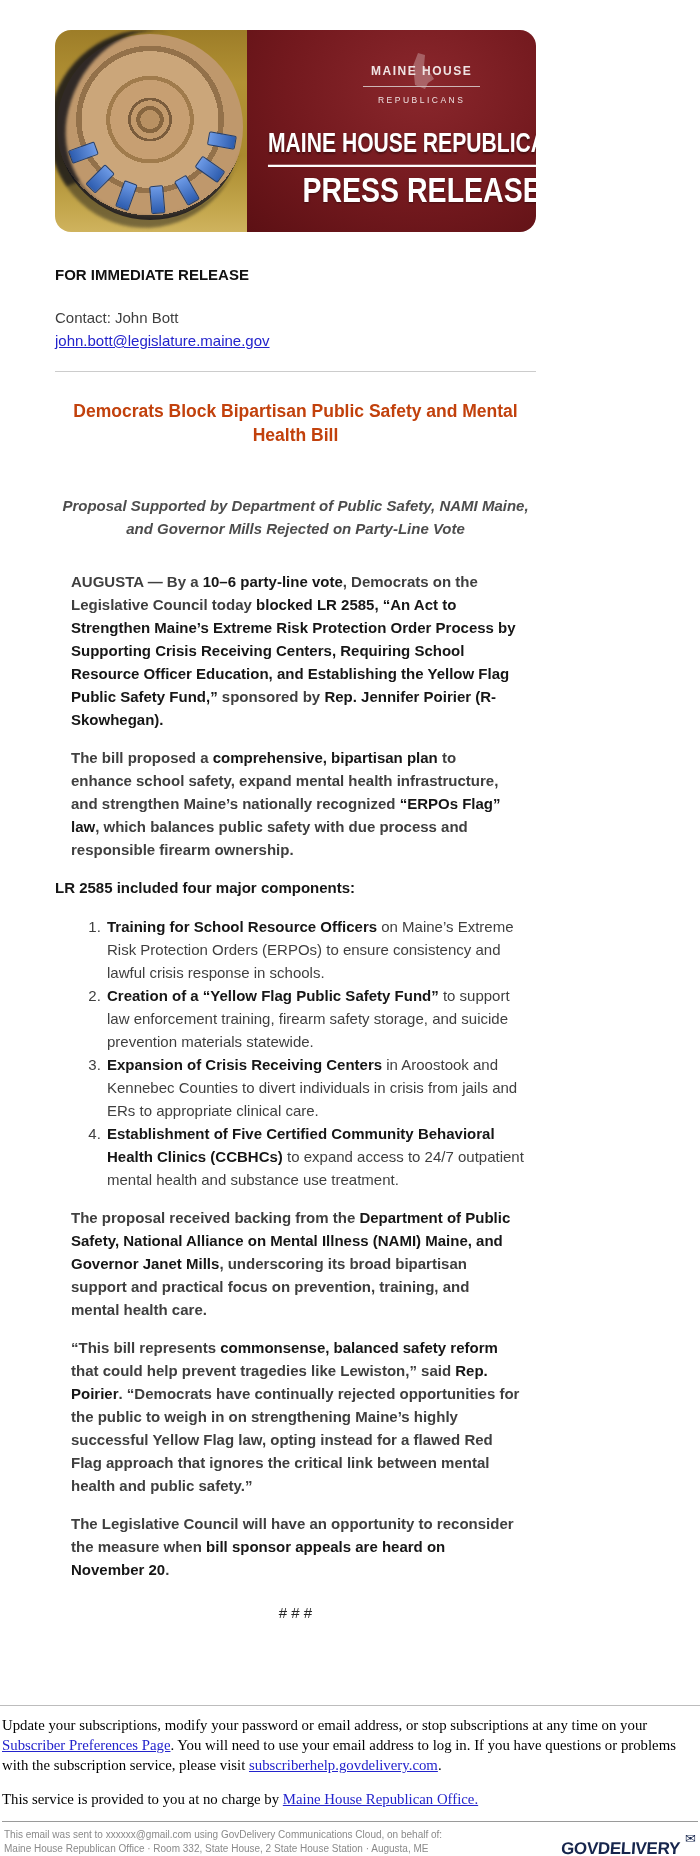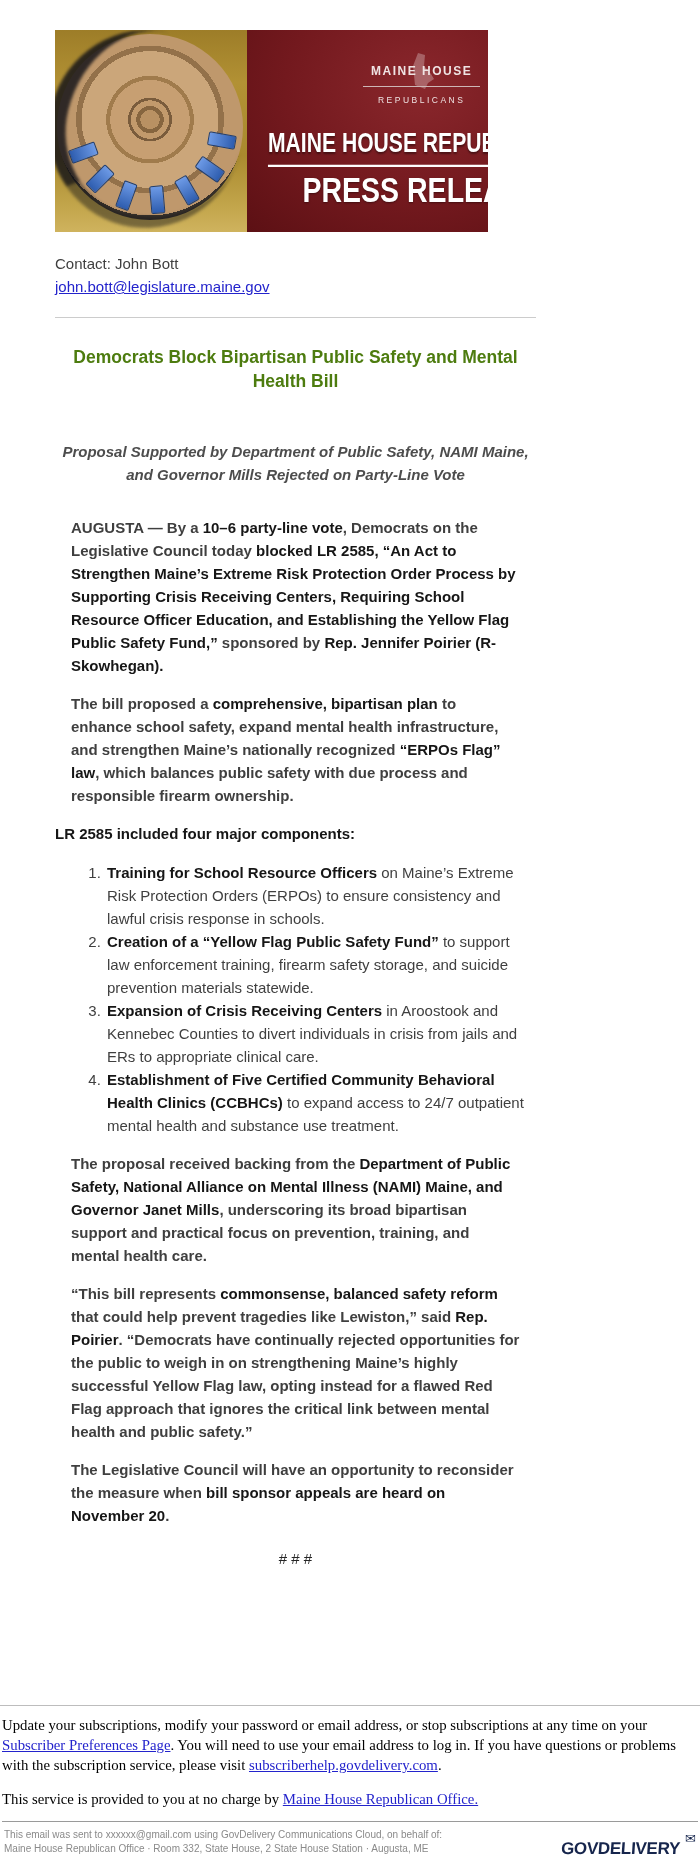--- a/index.html
+++ b/index.html
@@ -4,21 +4,21 @@
 <style>
   html,body{margin:0;padding:0;}
   body{
     width:700px;height:1856px;background:#ffffff;overflow:hidden;
     font-family:"Liberation Sans",sans-serif;color:#3f3f3f;
   }
   .main{height:1705px;box-sizing:border-box;padding:30px 0 0 55px;overflow:hidden;}
   .content{width:481px;}
 
   
-  .banner{width:433px;height:202px;display:flex;overflow:hidden;}
+  .banner{width:481px;height:202px;display:flex;overflow:hidden;border-radius:16px;}
   .dome{position:relative;width:192px;height:202px;flex:none;overflow:hidden;
     background:linear-gradient(180deg,#9d7d28 0%,#b29134 26%,#aa8a2e 62%,#c3a64c 88%,#cfb35e 100%);}
   .dome-circle{position:absolute;left:2px;top:4px;width:186px;height:186px;border-radius:50%;
     background:radial-gradient(circle at 50% 46%,
       #b99163 0 7%, #86653f 7% 10%, #c29a6c 10% 14%, #7a5c3c 14% 16%,
       #c79f72 16% 29%, #a07b4c 29% 32%, #cba67a 32% 50%, #93714a 50% 54%,
       #bf986c 54% 70%, #3a332b 70% 75%, #66533a 75% 85%, #9c8045 85% 100%);}
   .dome-wins{position:absolute;left:95px;top:97px;width:0;height:0;}
   .dome-win{position:absolute;left:-6px;top:-13px;width:12px;height:26px;
     background:linear-gradient(#6d9ae6,#2d5cae);border:1px solid #1d3e74;border-radius:2px;}
@@ -41,21 +41,21 @@
 
   
   .content{font-size:15px;line-height:23px;}
   b{color:#161616;}
   .fir{margin:31px 0 0;font-weight:bold;color:#111;}
   .date{margin:20px 0 0;}
   .contact{margin:20px 0 0;}
   a.lnk,a.email{color:#2323cc;text-decoration:underline;}
   hr.divider{border:none;border-top:1px solid #cccccc;margin:19px 0 0;}
   .headline{margin:27px auto 0;max-width:445px;text-align:center;
-    font-size:17.5px;line-height:24px;font-weight:bold;color:#4d7c0f;}
+    font-size:17.5px;line-height:24px;font-weight:bold;color:#c2410c;}
   .subhead{margin:47px auto 12px;max-width:470px;text-align:center;
     font-style:italic;font-weight:bold;color:#4d4d4d;}
   .bp{margin:15px 16px 0;font-weight:bold;}
   .bp.first{margin-top:30px;}
   .list-intro{margin:15px 0 0;font-weight:bold;color:#161616;}
   ol.components{margin:16px 0 0;padding-left:50px;}
   ol.components li{margin:0;padding-left:2px;}
   .end-mark{margin:20px 0 0;text-align:center;color:#262626;}
 
   
@@ -100,20 +100,21 @@
               </svg>
           </span>
           <div class="mini-line1">MAINE HOUSE</div>
           <div class="mini-line2">REPUBLICANS</div>
         </div>
         <div class="banner-title">MAINE HOUSE REPUBLICANS</div>
         <div class="banner-sub">PRESS RELEASE</div>
       </div>
     </div>
 
+    <p class="fir">FOR IMMEDIATE RELEASE</p>
     <p class="contact">
       <span>Contact: John Bott</span><br>
       <a href="#" class="email">john.bott@legislature.maine.gov</a>
     </p>
 
     <hr class="divider">
 
     <h1 class="headline">Democrats Block Bipartisan Public Safety and Mental Health Bill</h1>
     <p class="subhead">Proposal Supported by Department of Public Safety, NAMI Maine, and Governor Mills Rejected on Party-Line Vote</p>
 

